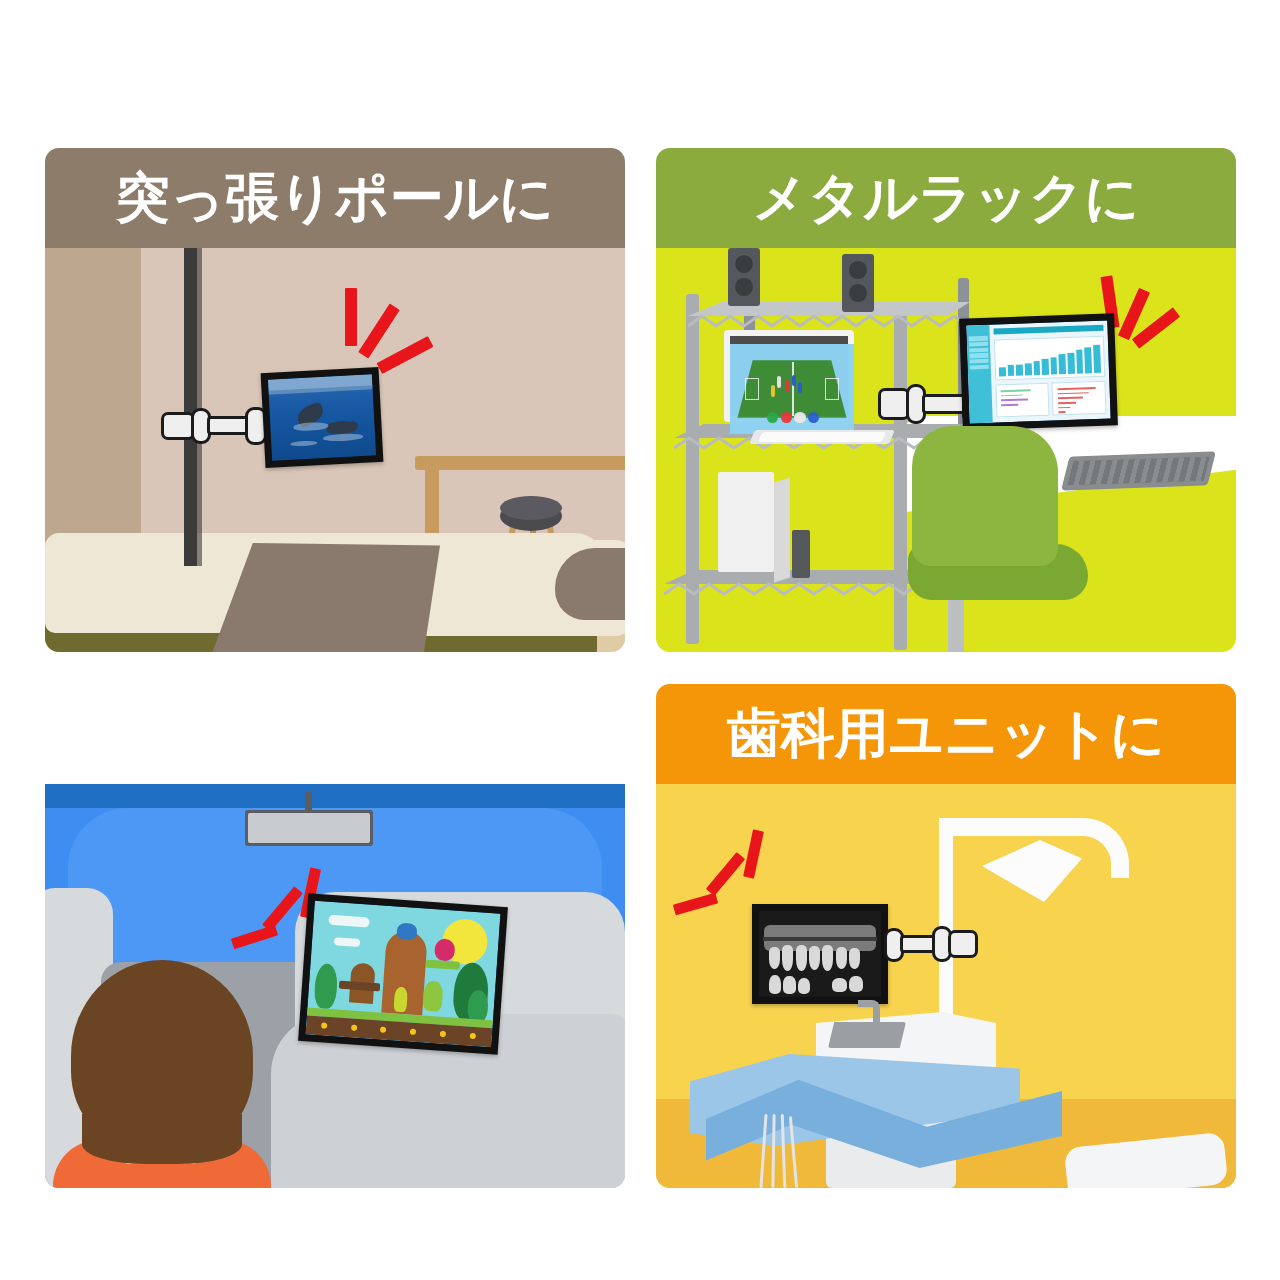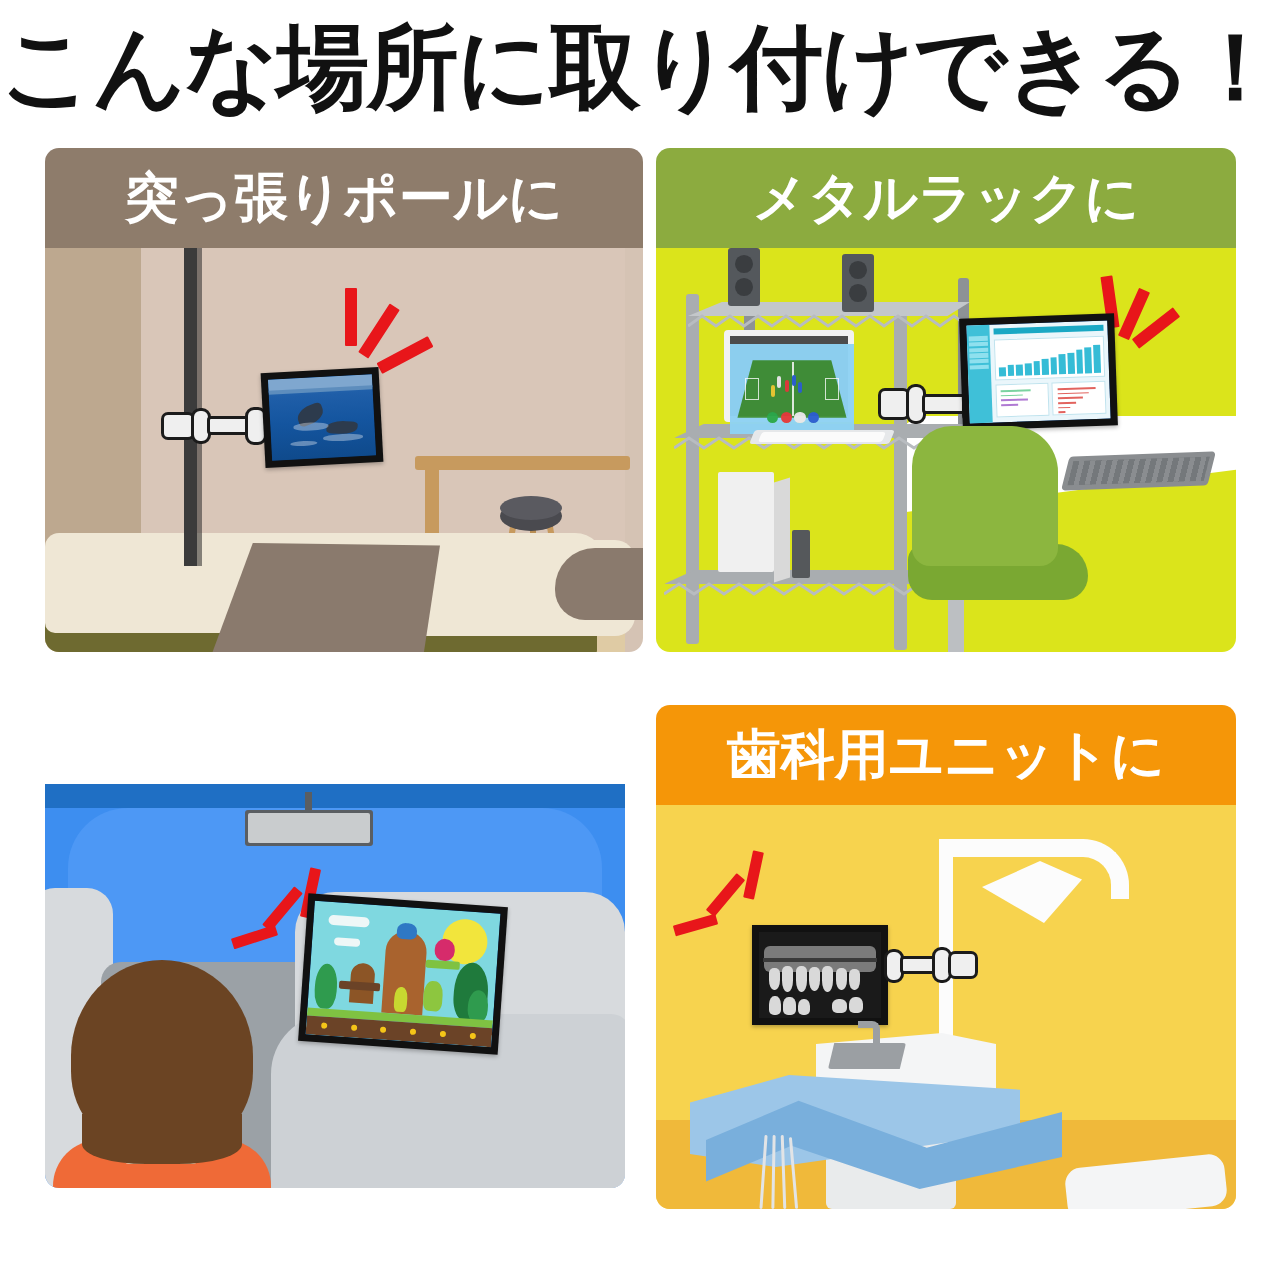--- a/index.html
+++ b/index.html
@@ -26,24 +26,24 @@
   }
 
   
   .grid{position:absolute;left:45px;top:148px;width:1196px;height:1040px;}
   .panel{
     position:absolute;
     width:580px;height:504px;
     border-radius:14px;
     overflow:hidden;
   }
-  .p1{left:0;top:0;padding-left:18px;}
+  .p1{left:0;top:0;}
   .p2{left:611px;top:0;}
   .p3{left:0;top:536px;}
-  .p4{left:611px;top:536px;margin-top:21px;}
+  .p4{left:611px;top:536px;}
 
   .panel-head{
     position:absolute;left:0;top:0;width:100%;height:100px;
     display:flex;align-items:center;justify-content:center;
   }
   .panel-head span{
     color:#ffffff;
     font-size:54px;
     font-weight:700;
     letter-spacing:0px;
@@ -207,21 +207,20 @@
     font-weight:700;
     white-space:nowrap;
     font-family:"DejaVu Sans","Liberation Sans",sans-serif;
   }
 </style>
 </head>
 <body>
 
 <div class="page">
 
-  <div class="title">こんな場所に取り付けできる！</div>
 
   <div class="grid">
 
     <div class="panel p1">
       <div class="panel-head" style="background:#8e7c6b;">
         <span>突っ張りポールに</span>
       </div>
       <div class="scene">
         <div class="bd-wall-left"></div>
         <div class="bd-wall"></div>

